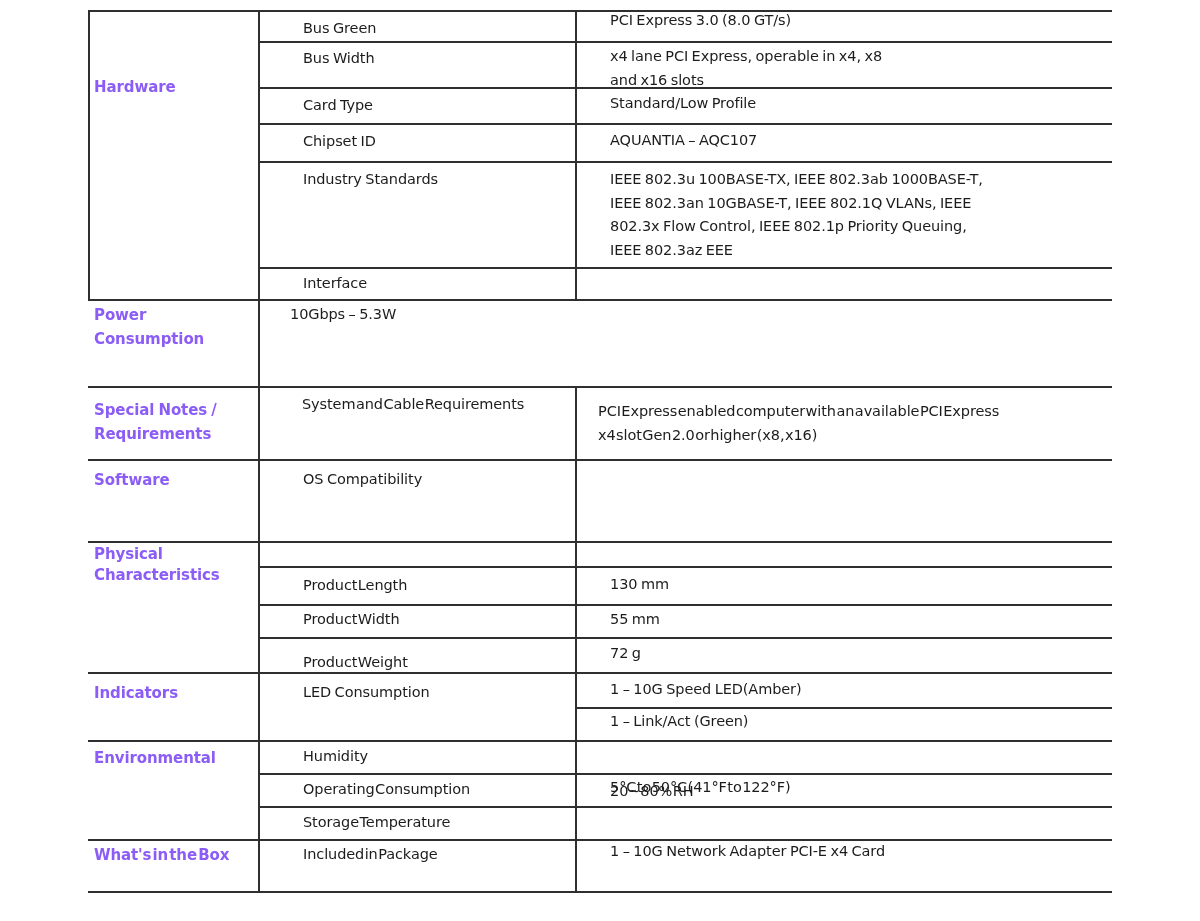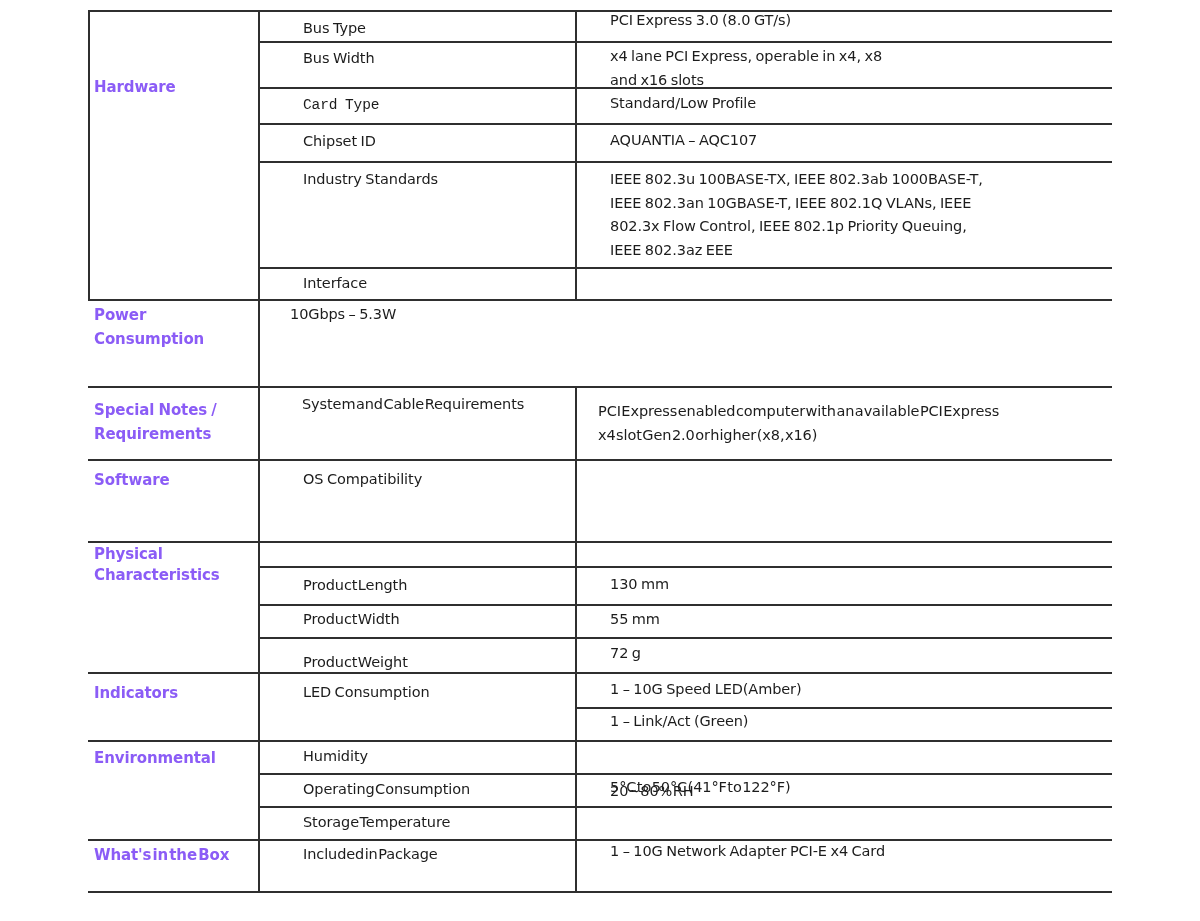--- a/index.html
+++ b/index.html
@@ -49,23 +49,23 @@
 Consumption</div>
   <div class="cell cat" style="left:94px;top:398px;width:220px;">Special Notes /
 Requirements</div>
   <div class="cell cat nw" style="left:94px;top:468px;">Software</div>
   <div class="cell cat" style="left:94px;top:544px;width:200px;line-height:21px;">Physical
 Characteristics</div>
   <div class="cell cat nw" style="left:94px;top:681px;">Indicators</div>
   <div class="cell cat nw" style="left:94px;top:746px;">Environmental</div>
   <div class="cell cat nw tight" style="left:94px;top:843px;">What's in the Box</div>
 
-  <div class="cell nw" style="left:303px;top:17px;">Bus Type</div>
+  <div class="cell nw" style="left:303px;top:17px;">Bus Green</div>
   <div class="cell nw" style="left:303px;top:47px;">Bus Width</div>
-  <div class="cell nw" style="left:303px;top:94px;font-family:Liberation Mono, monospace;">Card Type</div>
+  <div class="cell nw" style="left:303px;top:94px;">Card Type</div>
   <div class="cell nw" style="left:303px;top:130px;">Chipset ID</div>
   <div class="cell nw" style="left:303px;top:168px;">Industry Standards</div>
   <div class="cell nw" style="left:303px;top:272px;">Interface</div>
   <div class="cell nw tight" style="left:302px;top:393px;">System and Cable Requirements</div>
   <div class="cell nw" style="left:303px;top:468px;">OS Compatibility</div>
   <div class="cell nw tight" style="left:303px;top:574px;">Product Length</div>
   <div class="cell nw tight" style="left:303px;top:608px;">Product Width</div>
   <div class="cell nw tight" style="left:303px;top:643px;margin-top:8px;">Product Weight</div>
   <div class="cell nw" style="left:303px;top:681px;">LED Consumption</div>
   <div class="cell nw" style="left:303px;top:745px;">Humidity</div>

